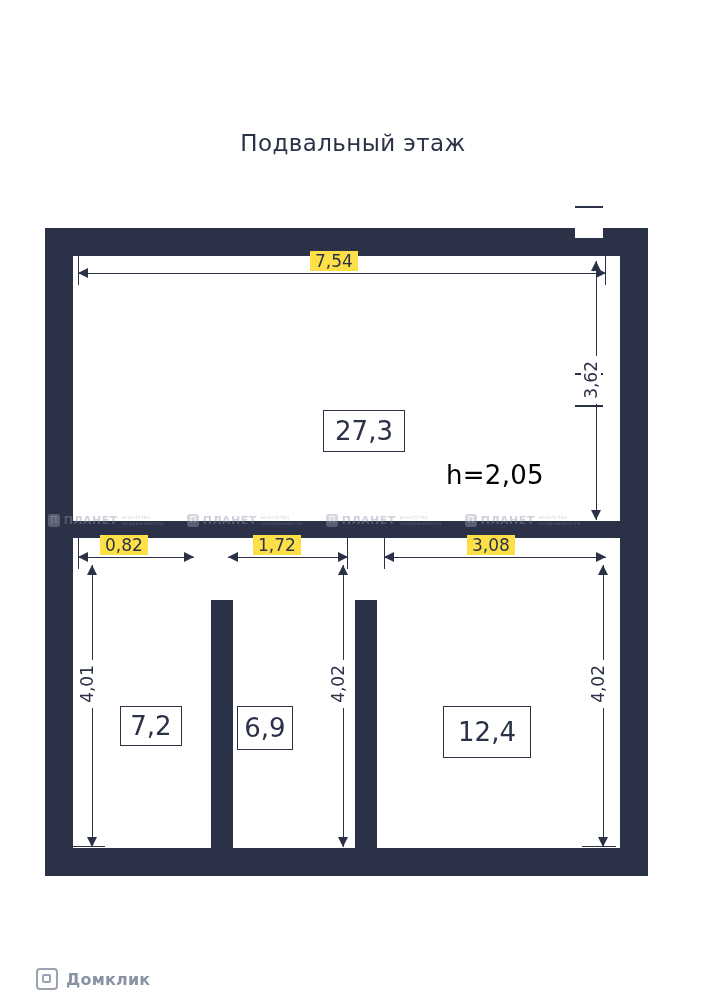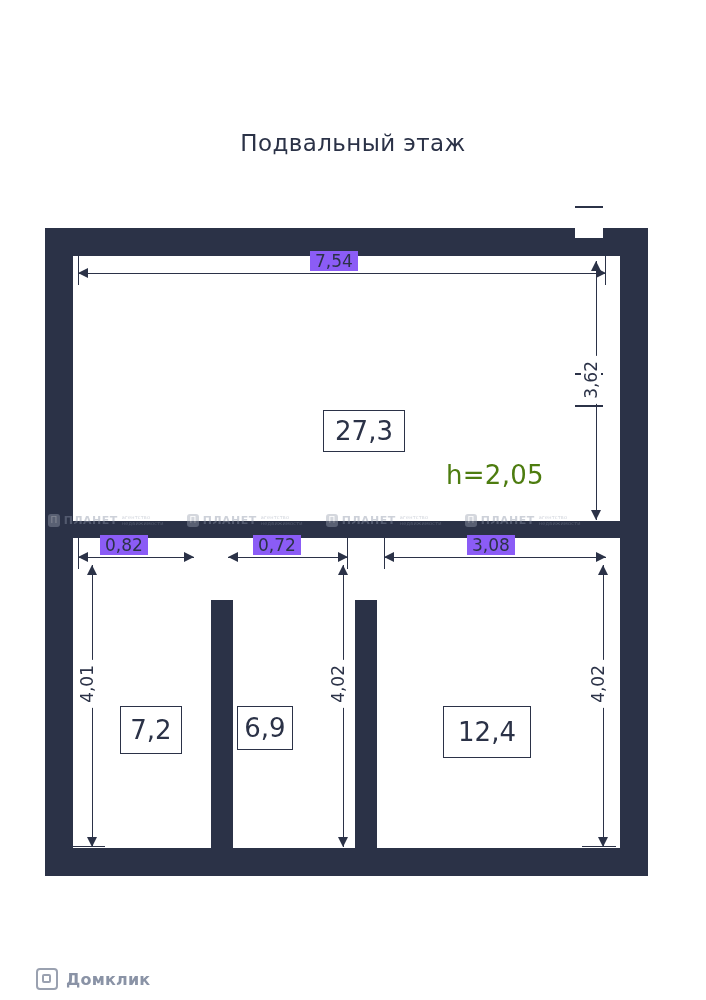--- a/index.html
+++ b/index.html
@@ -88,30 +88,30 @@
     background: #ffffff;
     border: 1px solid #2b3247;
     color: #2b3247;
     font-size: 26px;
     display: flex;
     align-items: center;
     justify-content: center;
     box-sizing: border-box;
   }
   .area-main { left: 323px; top: 394px; width: 82px; height: 42px; }
-  .area-r1   { left: 120px; top: 690px; width: 62px; height: 48px; }
+  .area-r1   { left: 120px; top: 690px; width: 62px; height: 40px; }
   .area-r2   { left: 237px; top: 690px; width: 56px; height: 44px; }
   .area-r3   { left: 443px; top: 690px; width: 88px; height: 52px; }
 
   .height-label {
     position: absolute;
     left: 446px;
     top: 444px;
     font-size: 26px;
-    color: #4d7c0f;
+    color: #000000;
     letter-spacing: 0.3px;
     text-align: right;
   }
 
   
   .dim {
     position: absolute;
     color: #2b3247;
   }
   .dim-line-h {
@@ -156,21 +156,21 @@
     background: #2b3247;
   }
   .tick-h {
     position: absolute;
     height: 1px;
     background: #2b3247;
   }
   .dim-text-h {
     position: absolute;
     font-size: 17px;
-    background: #8b5cf6;
+    background: #fde047;
     padding: 0 5px;
     white-space: nowrap;
   }
   .dim-text-v {
     position: absolute;
     font-size: 17px;
     background: #ffffff;
     padding: 5px 0;
     white-space: nowrap;
     writing-mode: vertical-rl;
@@ -300,21 +300,21 @@
     <div class="arrow arrow-right" style="right:0; top:7px;"></div>
     <div class="tick-v" style="left:0; top:-10px; height:34px;"></div>
     <div class="dim-text-h" style="left:22px; top:-10px;">0,82</div>
   </div>
 
   <div class="dim" style="left:228px; top:529px; width:120px; height:24px;">
     <div class="dim-line-h" style="left:0; width:120px;"></div>
     <div class="arrow arrow-left" style="left:0; top:7px;"></div>
     <div class="arrow arrow-right" style="right:0; top:7px;"></div>
     <div class="tick-v" style="left:119px; top:-10px; height:34px;"></div>
-    <div class="dim-text-h" style="left:25px; top:-10px;">0,72</div>
+    <div class="dim-text-h" style="left:25px; top:-10px;">1,72</div>
   </div>
 
   <div class="dim" style="left:384px; top:529px; width:222px; height:24px;">
     <div class="dim-line-h" style="left:0; width:222px;"></div>
     <div class="arrow arrow-left" style="left:0; top:7px;"></div>
     <div class="arrow arrow-right" style="right:0; top:7px;"></div>
     <div class="tick-v" style="left:0; top:-10px; height:34px;"></div>
     <div class="dim-text-h" style="left:83px; top:-10px;">3,08</div>
   </div>
 

